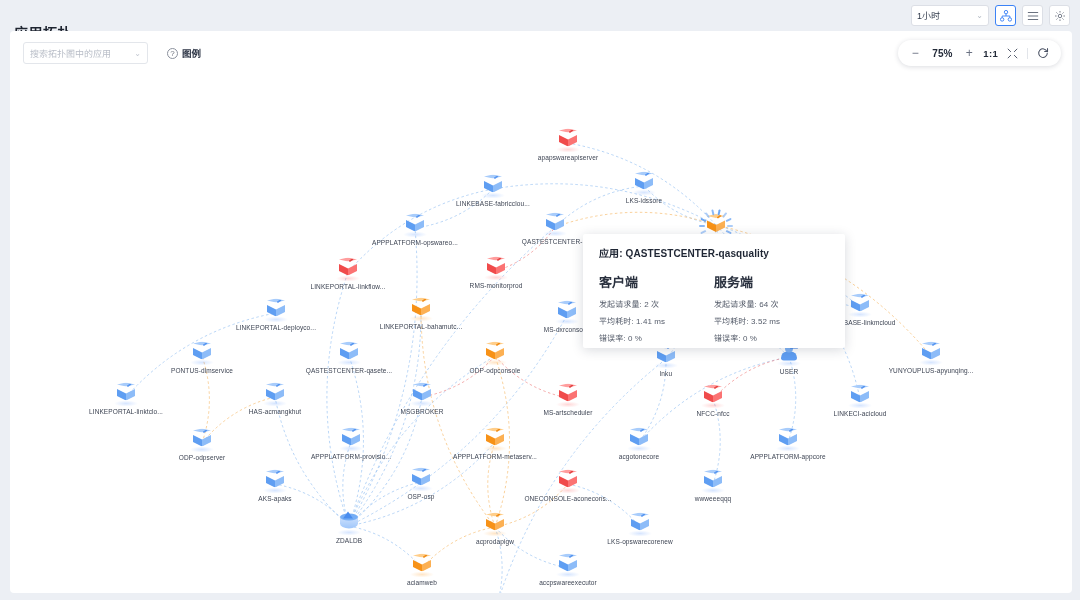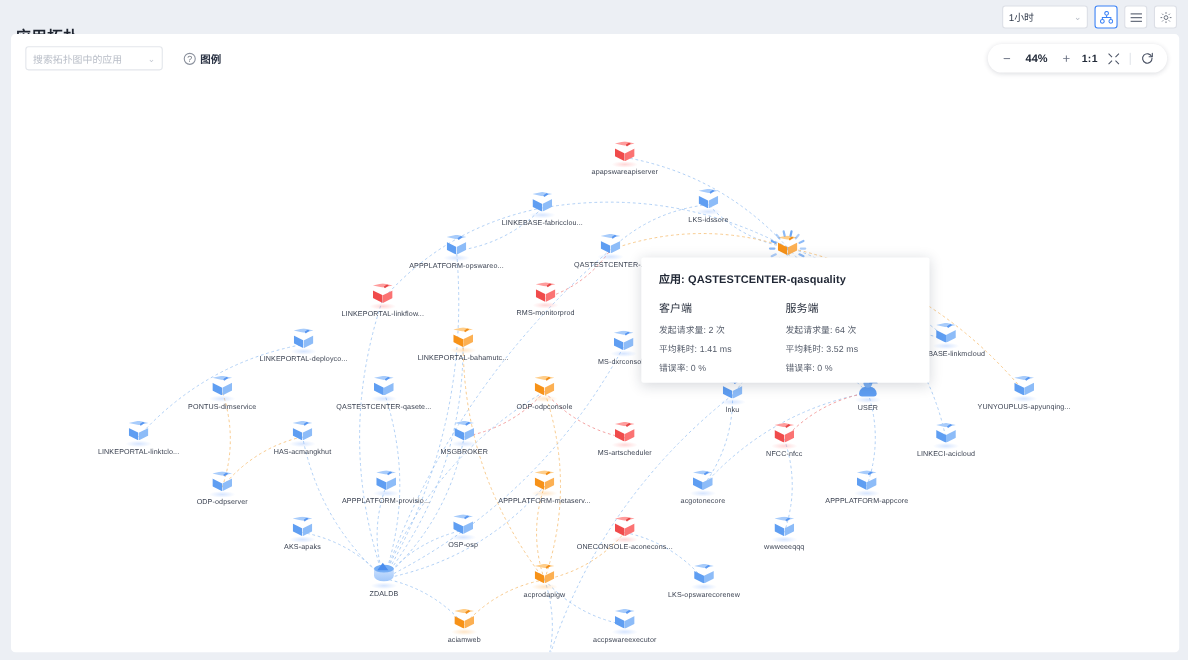--- a/index.html
+++ b/index.html
@@ -228,21 +228,21 @@
     border-radius: 2px;
     padding: 11px 16px 0 16px;
     z-index: 50;
   }
   .tt-title {
     font-size: 10px; font-weight: bold; color: #1f2634;
     margin-bottom: 12px; letter-spacing: .1px;
   }
   .tt-cols { display: flex; }
   .tt-col { width: 50%; }
-  .tt-col h4 { font-size: 10px; font-weight: normal; color: #2a313f; margin-bottom: 7px; }
+  .tt-col h4 { font-size: 13px; font-weight: bold; color: #2a313f; margin-bottom: 7px; }
   .tt-col .row { font-size: 8px; color: #555c6a; margin-bottom: 6px; letter-spacing: .1px; }
 
   
   .bottom-strip { position: absolute; left: 0; right: 0; bottom: 0; height: 6px; background: #eceff4; }
 </style>
 </head>
 <body>
 
 <div class="page-header">
   <div class="page-title">应用拓扑</div>
@@ -281,21 +281,21 @@
       <span class="chev">⌄</span>
     </div>
     <div class="legend-btn">
       <span class="q-circle">?</span>
       <span>图例</span>
     </div>
   </div>
 
   <div class="zoom-bar">
     <span class="zi sign">−</span>
-    <span class="zoom-pct">44%</span>
+    <span class="zoom-pct">75%</span>
     <span class="zi sign">+</span>
     <span class="zoom-ratio">1:1</span>
     <span class="zi">
       <svg width="11" height="11" viewBox="0 0 14 14">
         <path d="M1 1l4 4M13 1l-4 4M1 13l4-4M13 13l-4-4" stroke="#4a5264" stroke-width="1.2" fill="none"></path>
       </svg>
     </span>
     <span class="zoom-div"></span>
     <span class="zi">
       <svg width="12" height="12" viewBox="0 0 14 14">

